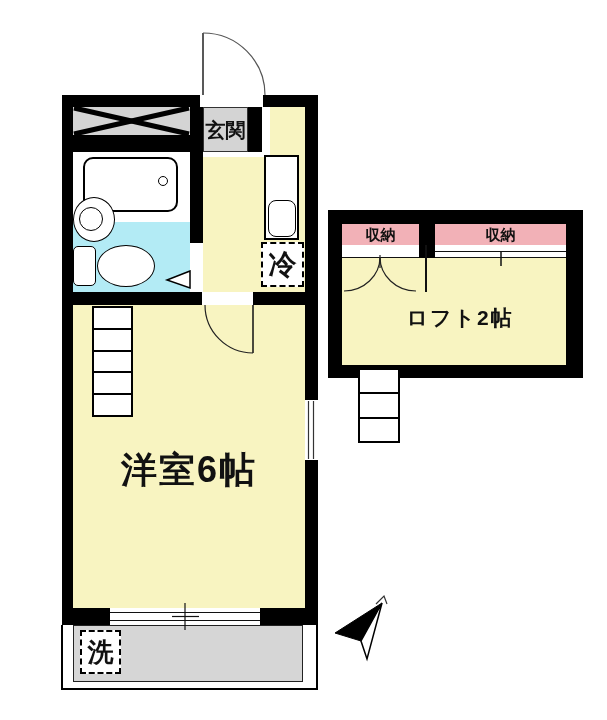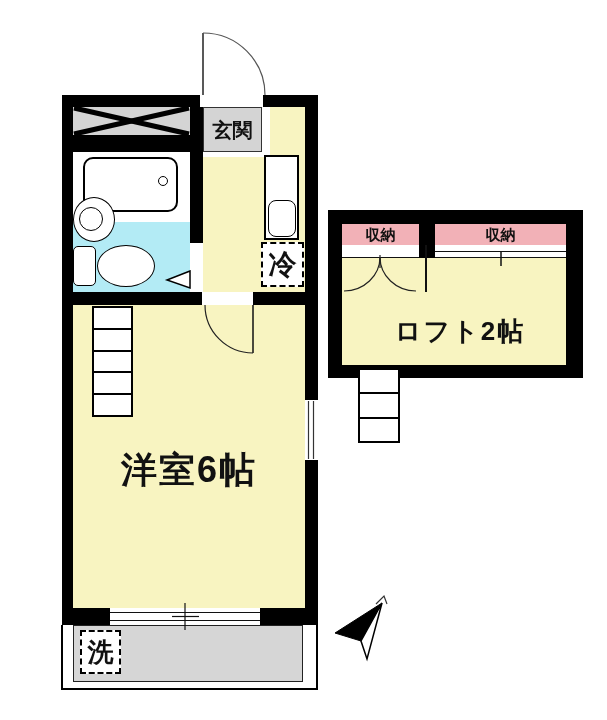--- a/index.html
+++ b/index.html
@@ -26,21 +26,21 @@
   <div class="abs" style="left:83px;top:157px;width:95px;height:55px;background:#fff;border:2px solid #000;border-radius:10px;"></div>
   <div class="abs" style="left:158px;top:176px;width:10px;height:10px;background:#fff;border:1.5px solid #000;border-radius:50%;"></div>
   <div class="abs" style="left:73px;top:197px;width:42px;height:45px;background:#fff;border:1.5px solid #000;border-radius:50%;"></div>
   <div class="abs" style="left:79px;top:207px;width:24px;height:24px;background:#fff;border:1.5px solid #000;border-radius:50%;"></div>
   <div class="abs" style="left:73px;top:246px;width:23px;height:40px;background:#fff;border:1.5px solid #000;border-radius:5px;"></div>
   <div class="abs" style="left:97px;top:245px;width:58px;height:42px;background:#fff;border:1.5px solid #000;border-radius:50%;"></div>
 
   <div class="abs" style="left:190px;top:243px;width:13px;height:49px;background:#fff;"></div>
 
   <div class="abs" style="left:200px;top:95px;width:63px;height:12px;background:#fff;"></div>
-  <div class="abs lbl" style="left: 203px; top: 107px; width: 59px; height: 45px; border: 1px solid rgb(51, 51, 51); font-size: 20px; background-color: rgb(212, 212, 212);">
+  <div class="abs lbl" style="left: 203px; top: 107px; width: 45px; height: 45px; border: 1px solid rgb(51, 51, 51); font-size: 20px; background-color: rgb(212, 212, 212);">
     <span>玄関</span>
   </div>
   <div class="abs" style="left:262px;top:107px;width:8px;height:50px;background:#fff;"></div>
   <div class="abs" style="left:203px;top:152px;width:67px;height:5px;background:#fff;"></div>
 
   <div class="abs" style="left: 270px; top: 107px; width: 35px; height: 50px; background-color: rgb(248, 244, 193);"></div>
   <div class="abs" style="left: 203px; top: 157px; width: 102px; height: 135px; background-color: rgb(248, 244, 193);"></div>
   <div class="abs" style="left:264px;top:155px;width:35px;height:85px;background:#fff;border:2px solid #000;"></div>
   <div class="abs" style="left:268px;top:200px;width:28px;height:37px;background:#fff;border:1.5px solid #000;border-radius:8px;"></div>
   <div class="abs lbl" style="left:261px;top:242px;width:43px;height:45px;background:#fff;border:2px dashed #000;font-size:28px;">
@@ -74,21 +74,21 @@
   <div class="abs" style="left:328px;top:210px;width:255px;height:168px;background:#000;"></div>
   <div class="abs" style="left: 342px; top: 258px; width: 224px; height: 107px; background-color: rgb(248, 244, 193);"></div>
   <div class="abs lbl" style="left: 342px; top: 224px; width: 77px; height: 21px; font-size: 15px; background-color: rgb(242, 177, 183);">
     <span>収納</span>
   </div>
   <div class="abs lbl" style="left: 435px; top: 224px; width: 131px; height: 21px; font-size: 15px; background-color: rgb(242, 177, 183);">
     <span>収納</span>
   </div>
   <div class="abs" style="left:342px;top:245px;width:77px;height:13px;background:#fff;border-bottom:1px solid #111;"></div>
   <div class="abs" style="left:435px;top:245px;width:131px;height:13px;background:#fff;border-bottom:1px solid #111;"></div>
-  <div class="abs lbl" style="left:342px;top:313px;width:224px;height:36px;font-size:26px;letter-spacing:2px;padding-left:12px;">
+  <div class="abs lbl" style="left:342px;top:299px;width:224px;height:36px;font-size:21px;letter-spacing:2px;padding-left:12px;">
     <span>ロフト2帖</span>
   </div>
 
   <div class="abs" style="left:358px;top:368px;width:42px;height:75px;background:#fff;border:2px solid #000;display:flex;flex-direction:column;">
     <div class="cell"></div>
     <div class="cell"></div>
     <div class="cell"></div>
   </div>
 
   <svg width="607" height="720" viewBox="0 0 607 720">

